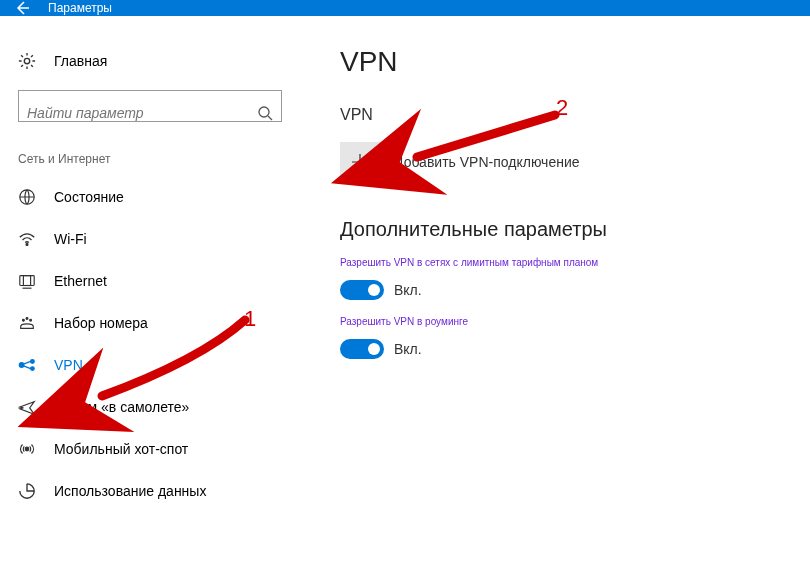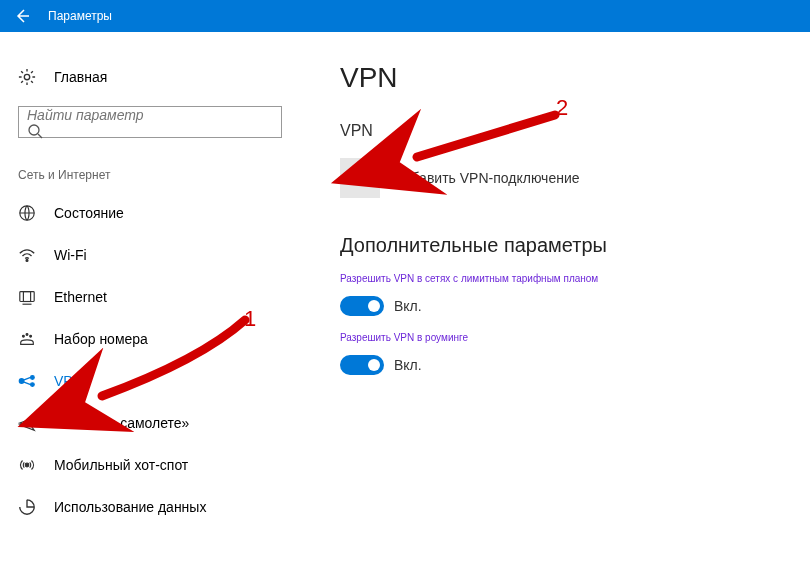--- a/index.html
+++ b/index.html
@@ -1,29 +1,29 @@
 <!DOCTYPE html>
 <html><head>
 <meta charset="utf-8">
 <style>
   * { box-sizing: border-box; margin: 0; padding: 0; font-family: "Segoe UI", Arial, sans-serif; }
   body { width: 810px; height: 569px; background: #fff; overflow: hidden; position: relative; }
 
-  .titlebar { background: #0078d7; height: 32px; display: flex; align-items: center; color: #fff; }
+  .titlebar { background: #0078d7; height: 16px; display: flex; align-items: center; color: #fff; }
   .back-btn { width: 44px; height: 32px; display: flex; align-items: center; justify-content: center; cursor: pointer; }
   .back-btn svg { width: 16px; height: 16px; fill: none; stroke: #fff; stroke-width: 1.5; }
   .title { font-size: 12px; margin-left: 4px; }
 
   .content { display: flex; height: calc(100% - 32px); }
 
   .sidebar { width: 300px; padding: 26px 0 0 0; }
   .home-link { display: flex; align-items: center; padding: 10px 18px; font-size: 14px; color: #000; cursor: pointer; }
   .home-link .icon { width: 18px; height: 18px; margin-right: 18px; display: flex; align-items: center; justify-content: center; }
 
-  .search-box { margin: 10px 18px 0 18px; border: 1px solid #999; height: 32px; display: flex; align-items: flex-start; padding: 0 8px; flex-direction: column; }
+  .search-box { margin: 10px 18px 0 18px; border: 1px solid #999; height: 32px; display: flex; align-items: flex-end; padding: 0 8px; }
   .search-box input { flex: 1; border: none; outline: none; font-size: 14px; font-style: italic; color: #666; background: transparent; }
   .search-box .sicon { width: 16px; height: 16px; }
 
   .group-label { font-size: 12px; color: #666; padding: 30px 18px 10px 18px; }
 
   .nav-item { display: flex; align-items: center; padding: 12px 18px; font-size: 14px; color: #000; cursor: pointer; }
   .nav-item .icon { width: 18px; height: 18px; margin-right: 18px; display: flex; align-items: center; justify-content: center; }
   .nav-item.active { color: #0078d7; }
   .nav-item.active .icon svg { stroke: #0078d7; fill: #0078d7; }
 

